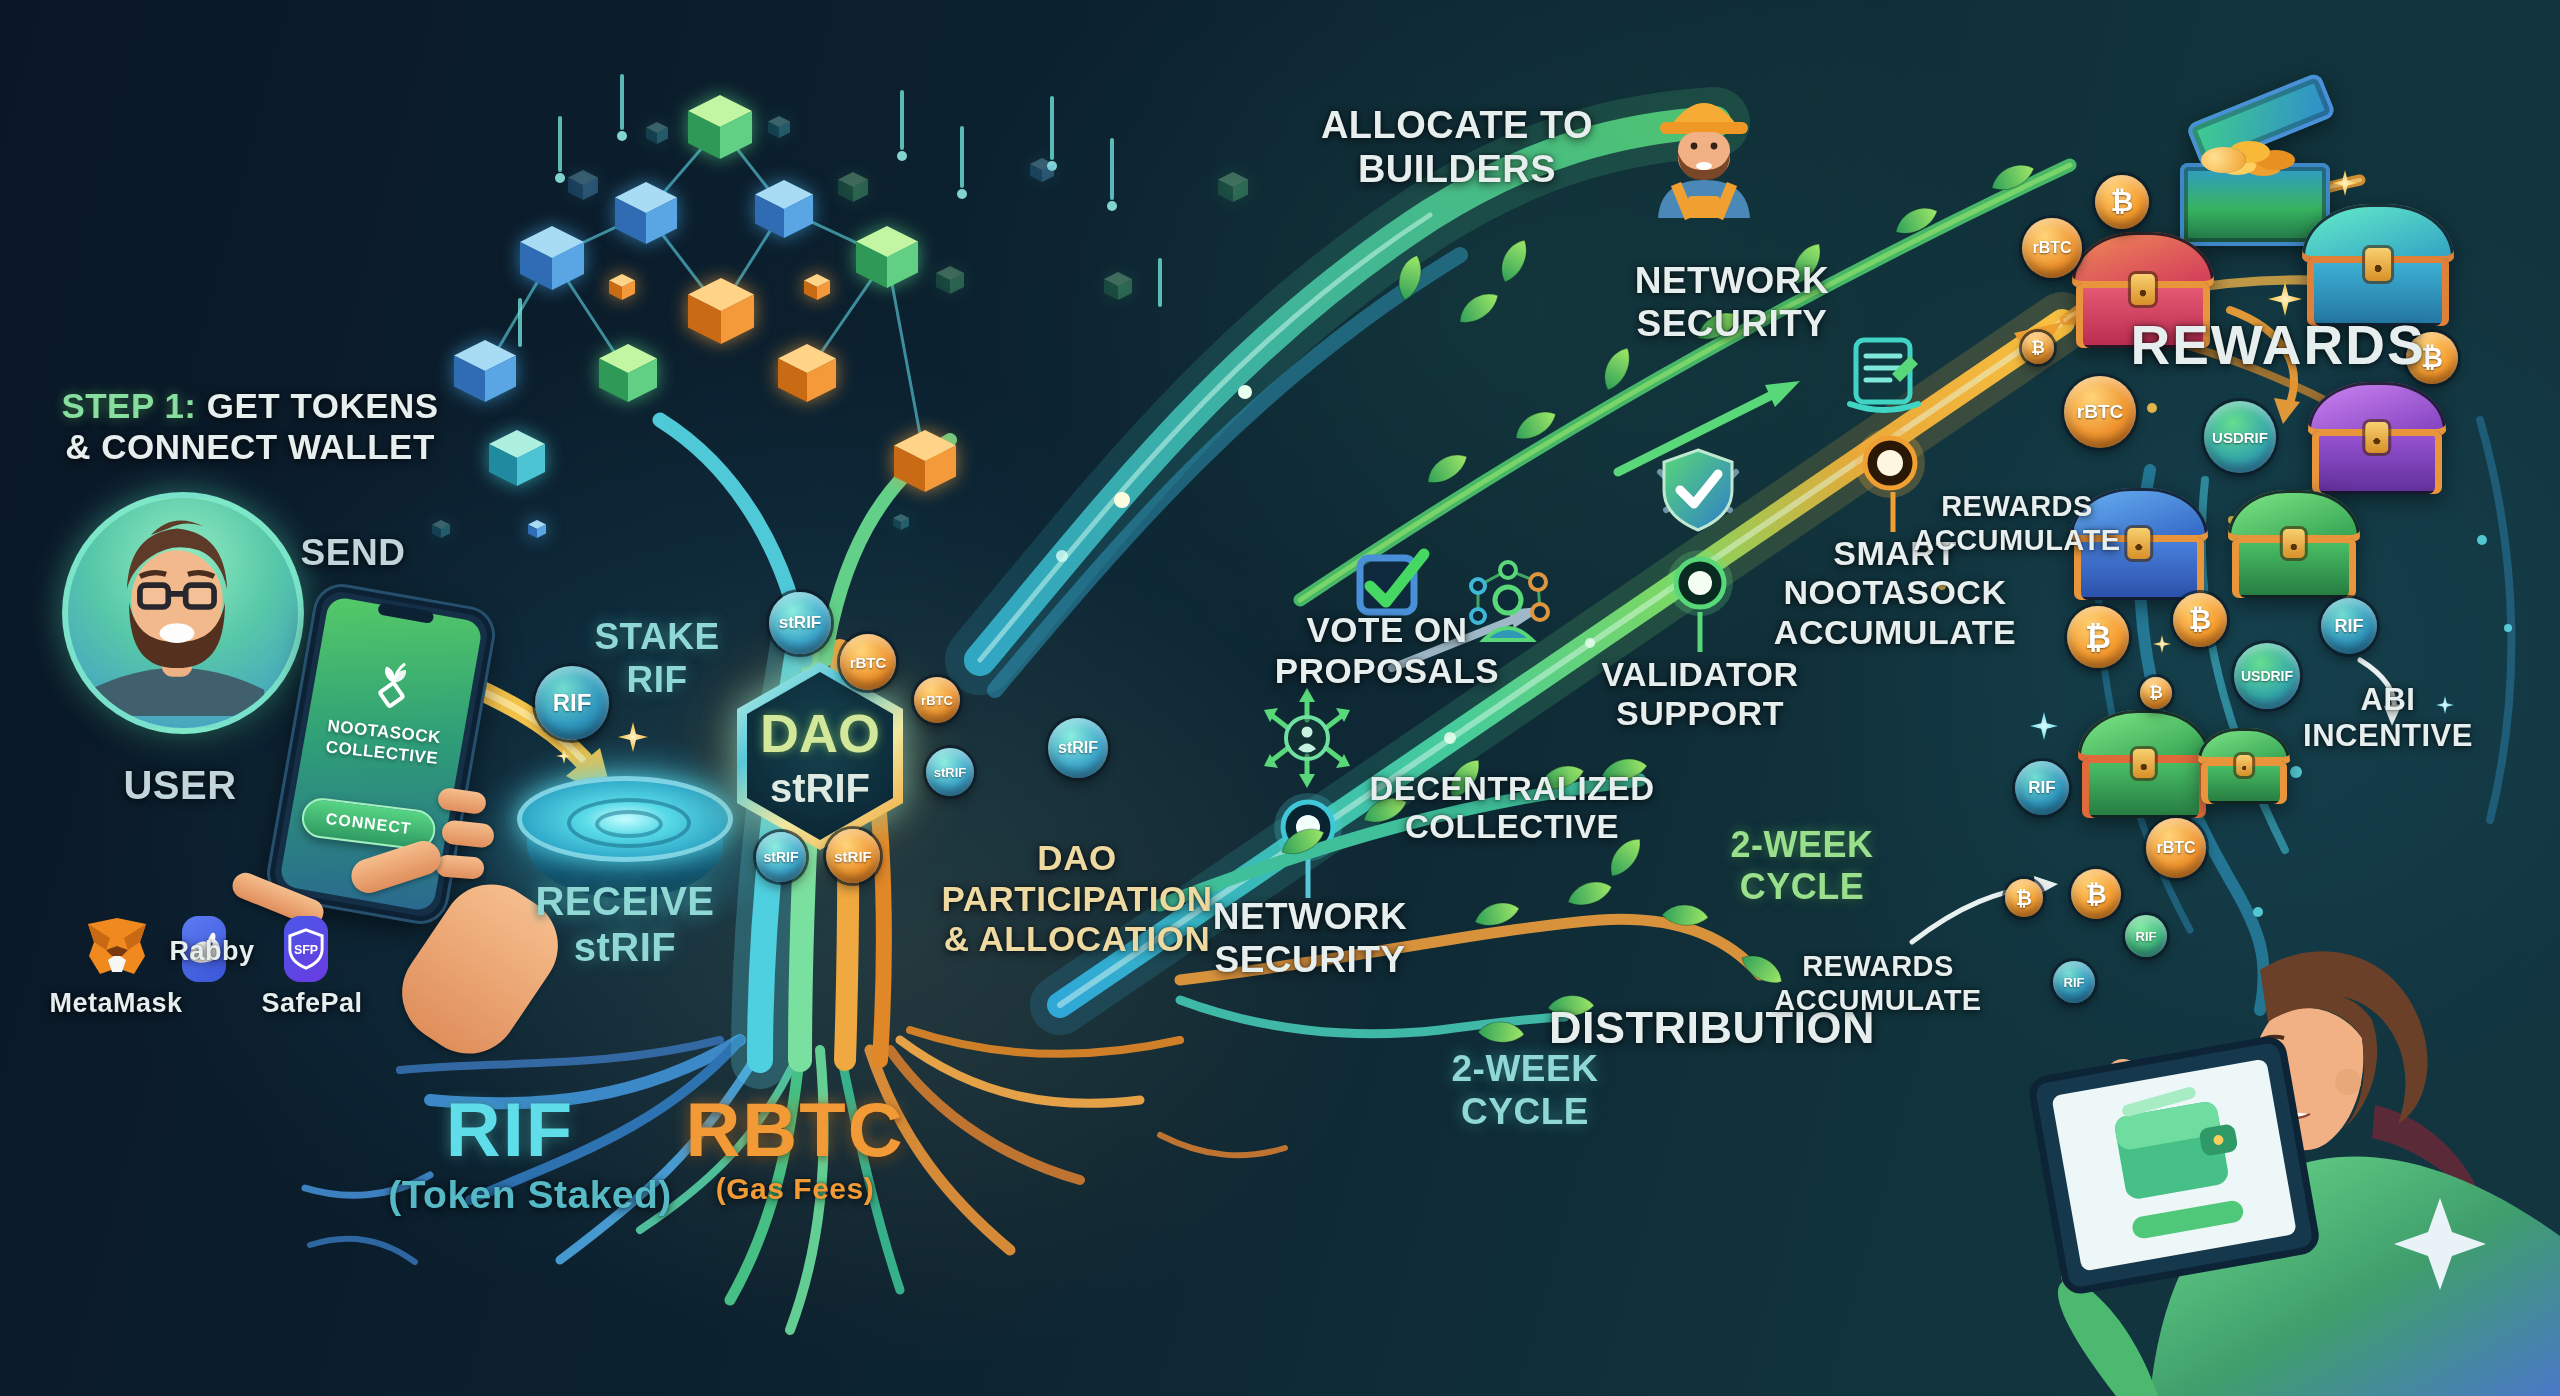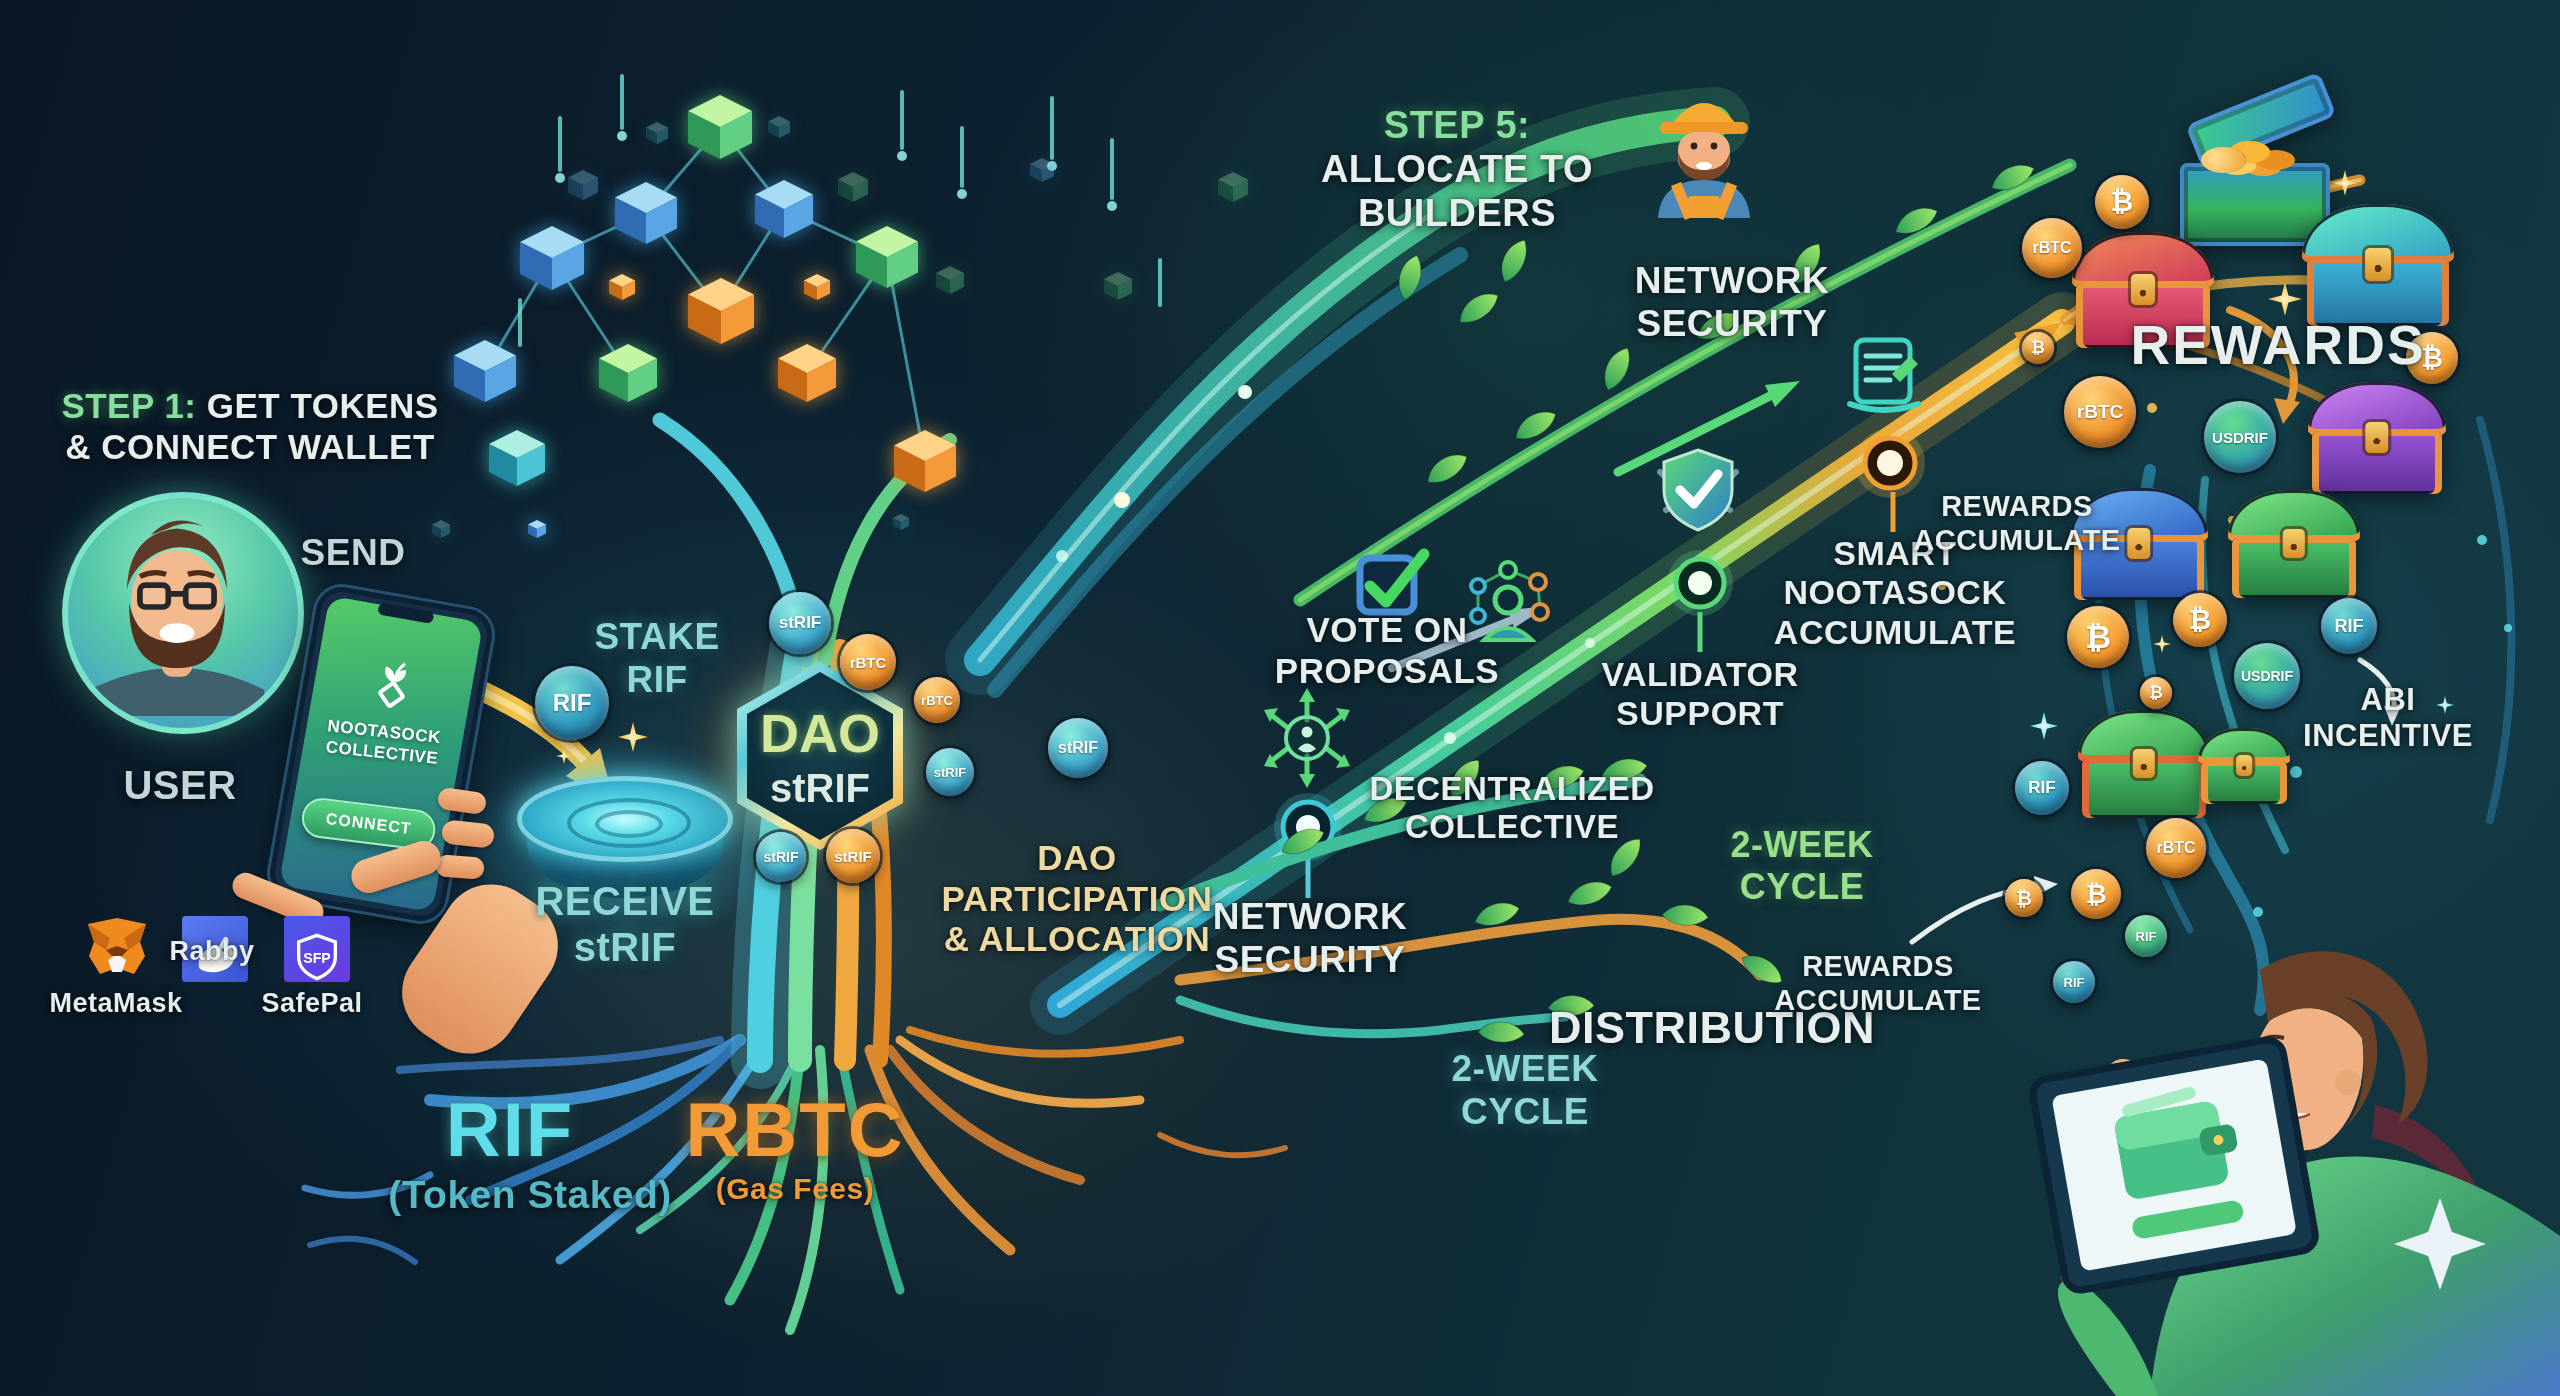--- a/index.html
+++ b/index.html
@@ -134,22 +134,22 @@
       box-shadow:0 2px 5px rgba(0,0,0,.35)}
 
   
   .avatar{position:absolute;left:62px;top:492px;width:230px;height:230px;border-radius:50%;z-index:5;
       background:radial-gradient(circle at 50% 28%,#93ecc2 0%,#57c8a8 45%,#3f96cc 100%);
       border:6px solid rgba(130,235,205,.85);overflow:hidden;
       box-shadow:0 0 34px rgba(90,230,200,.45),0 10px 26px rgba(0,0,0,.5)}
 
   
   .micon{position:absolute;z-index:5}
-  .wicon{position:absolute;z-index:5;width:66px;height:66px;border-radius:4px;
-      display:flex;align-items:flex-end;justify-content:center}
+  .wicon{position:absolute;z-index:5;width:44px;height:66px;border-radius:16px;
+      display:flex;align-items:center;justify-content:center}
   .wicon.rabby{background:linear-gradient(145deg,#5d7bf2,#3a55d8)}
   .wicon.safepal{background:linear-gradient(145deg,#4a58e8,#6a3ae0)}
 
   
   .spark{position:absolute;z-index:6;
       clip-path:polygon(50% 0,60% 40%,100% 50%,60% 60%,50% 100%,40% 60%,0 50%,40% 40%)}
   .sp-gold{background:radial-gradient(circle,#fff3c8 0%,#f6c44a 60%,#e89a28 100%);
       filter:drop-shadow(0 0 8px rgba(250,200,90,.9))}
   .sp-teal{background:radial-gradient(circle,#dffcff 0%,#5fe0ea 70%);
       filter:drop-shadow(0 0 8px rgba(100,230,240,.9))}
@@ -764,21 +764,20 @@
     <span>VOTE ON</span>
     <span>PROPOSALS</span>
   </div>
 
   <div class="lbl c-white" style="left:1512px;top:770px;font-size:33px">
     <span>DECENTRALIZED</span>
     <span>COLLECTIVE</span>
   </div>
 
   <div class="lbl c-white" style="left:1457px;top:103px;font-size:38px">
-    <span class="c-green glow-green">STEP 5:</span>
     <span>ALLOCATE TO</span>
     <span>BUILDERS</span>
   </div>
 
   <div class="lbl c-white" style="left:1732px;top:260px;font-size:37px">
     <span>NETWORK</span>
     <span>SECURITY</span>
   </div>
 
   <div class="lbl c-white" style="left:1700px;top:655px;font-size:34px">

